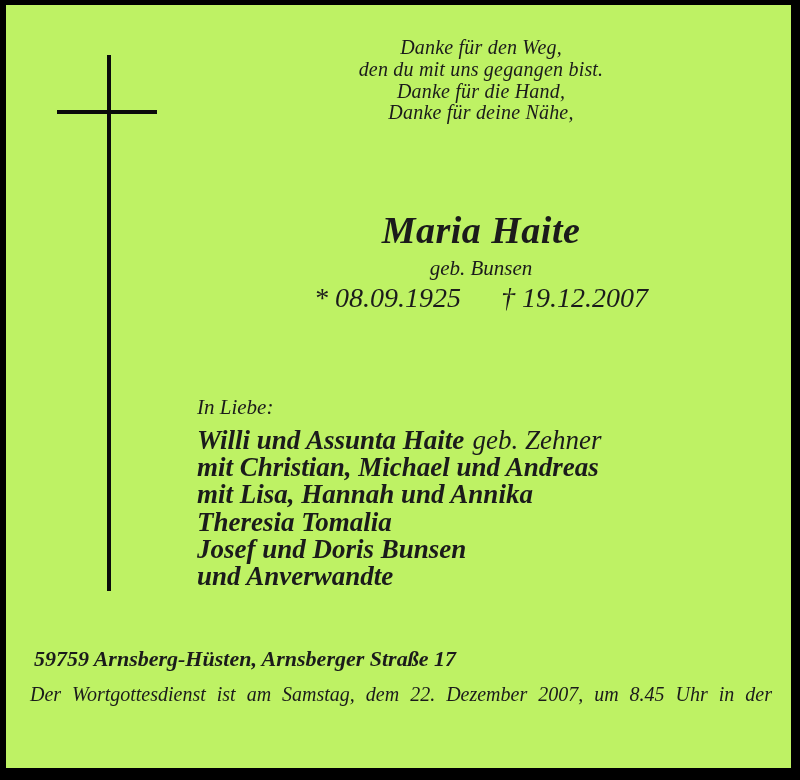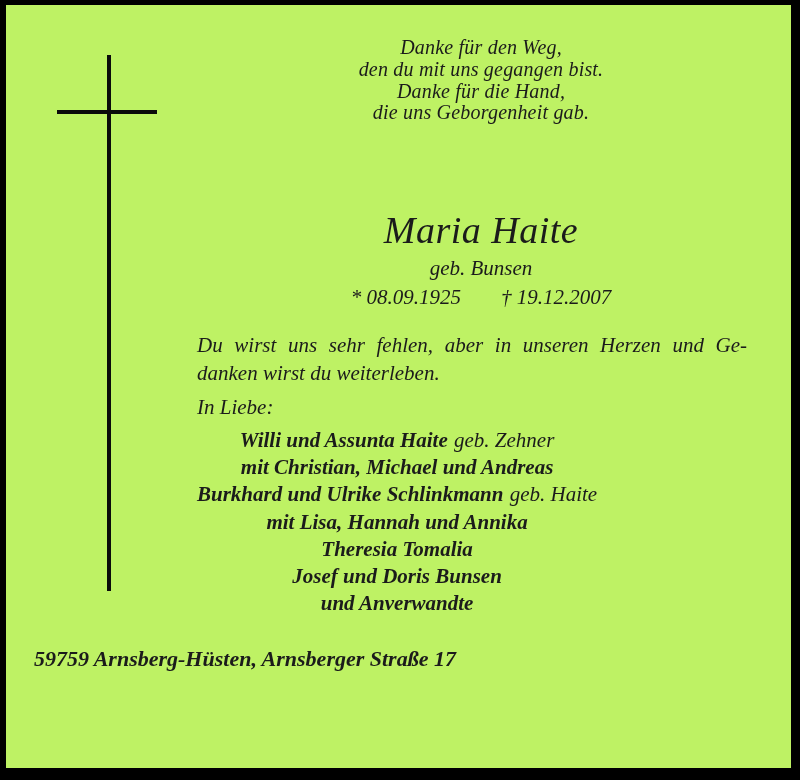--- a/index.html
+++ b/index.html
@@ -52,32 +52,32 @@
   }
   .poem {
     top: 37px;
     font-size: 20px;
     line-height: 21.8px;
     letter-spacing: 0.2px;
   }
   .name {
     top: 208px;
     font-size: 38px;
-    font-weight: normal;
+    font-weight: bold;
     line-height: 44px;
     letter-spacing: 0.5px;
   }
   .maiden {
     top: 256px;
     font-size: 21px;
     line-height: 24px;
   }
   .dates {
     top: 285px;
-    font-size: 21px;
+    font-size: 28px;
     line-height: 25px;
   }
   .dates .birth-group { margin-right: 40px; }
   .left-col {
     position: absolute;
     font-style: italic;
   }
   .tribute {
     left: 197px;
     top: 331px;
@@ -91,24 +91,23 @@
   }
   .in-liebe {
     left: 197px;
     top: 394px;
     font-size: 21px;
     line-height: 26px;
   }
   .mourners {
     left: 197px;
     top: 427px;
-    font-size: 21px;
+    font-size: 27px;
     line-height: 27.2px;
     font-weight: bold;
-    text-align: center;
   }
   .mourner-suffix {
     font-weight: normal;
   }
   .mourner-suffix:not(:empty) { padding-left: 0.30em; }
   .address {
     left: 34px;
     top: 646px;
     font-size: 22px;
     line-height: 26px;
@@ -131,47 +130,43 @@
 
   <div>
     <div class="cross-v"></div>
     <div class="cross-h"></div>
   </div>
 
   <div class="center-col poem">
     <div>Danke für den Weg,</div>
     <div>den du mit uns gegangen bist.</div>
     <div>Danke für die Hand,</div>
-    <div>die uns Geborgenheit gab.</div>
+    <div>Danke für deine Nähe,</div>
   </div>
 
   <div class="center-col name">Maria Haite</div>
 
   <div class="center-col maiden">geb. Bunsen</div>
 
   <div class="center-col dates">
     <span class="birth-group"><span>*</span> <span>08.09.1925</span></span><span><span>†</span> <span>19.12.2007</span></span>
   </div>
 
-  <div class="left-col tribute">
-    <div class="justify-line">Du wirst uns sehr fehlen, aber in unseren Herzen und Ge-</div>
-    <div>danken wirst du weiterleben.</div>
-  </div>
 
   <div class="left-col in-liebe">In Liebe:</div>
 
   <div class="left-col mourners">
     <div><span>Willi und Assunta Haite</span><span class="mourner-suffix">geb. Zehner</span></div>
     <div><span>mit Christian, Michael und Andreas</span><span class="mourner-suffix"></span></div>
-    <div><span>Burkhard und Ulrike Schlinkmann</span><span class="mourner-suffix">geb. Haite</span></div>
     <div><span>mit Lisa, Hannah und Annika</span><span class="mourner-suffix"></span></div>
     <div><span>Theresia Tomalia</span><span class="mourner-suffix"></span></div>
     <div><span>Josef und Doris Bunsen</span><span class="mourner-suffix"></span></div>
     <div><span>und Anverwandte</span><span class="mourner-suffix"></span></div>
   </div>
 
   <div class="left-col address">
     <span>59759 Arnsberg</span><span class="address-rest">-Hüsten, Arnsberger Straße 17</span>
   </div>
 
   <div class="left-col service">
+    <div class="justify-line">Der Wortgottesdienst ist am Samstag, dem 22. Dezember 2007, um 8.45 Uhr in der</div>
   </div>
 </div>
 
 </body></html>

